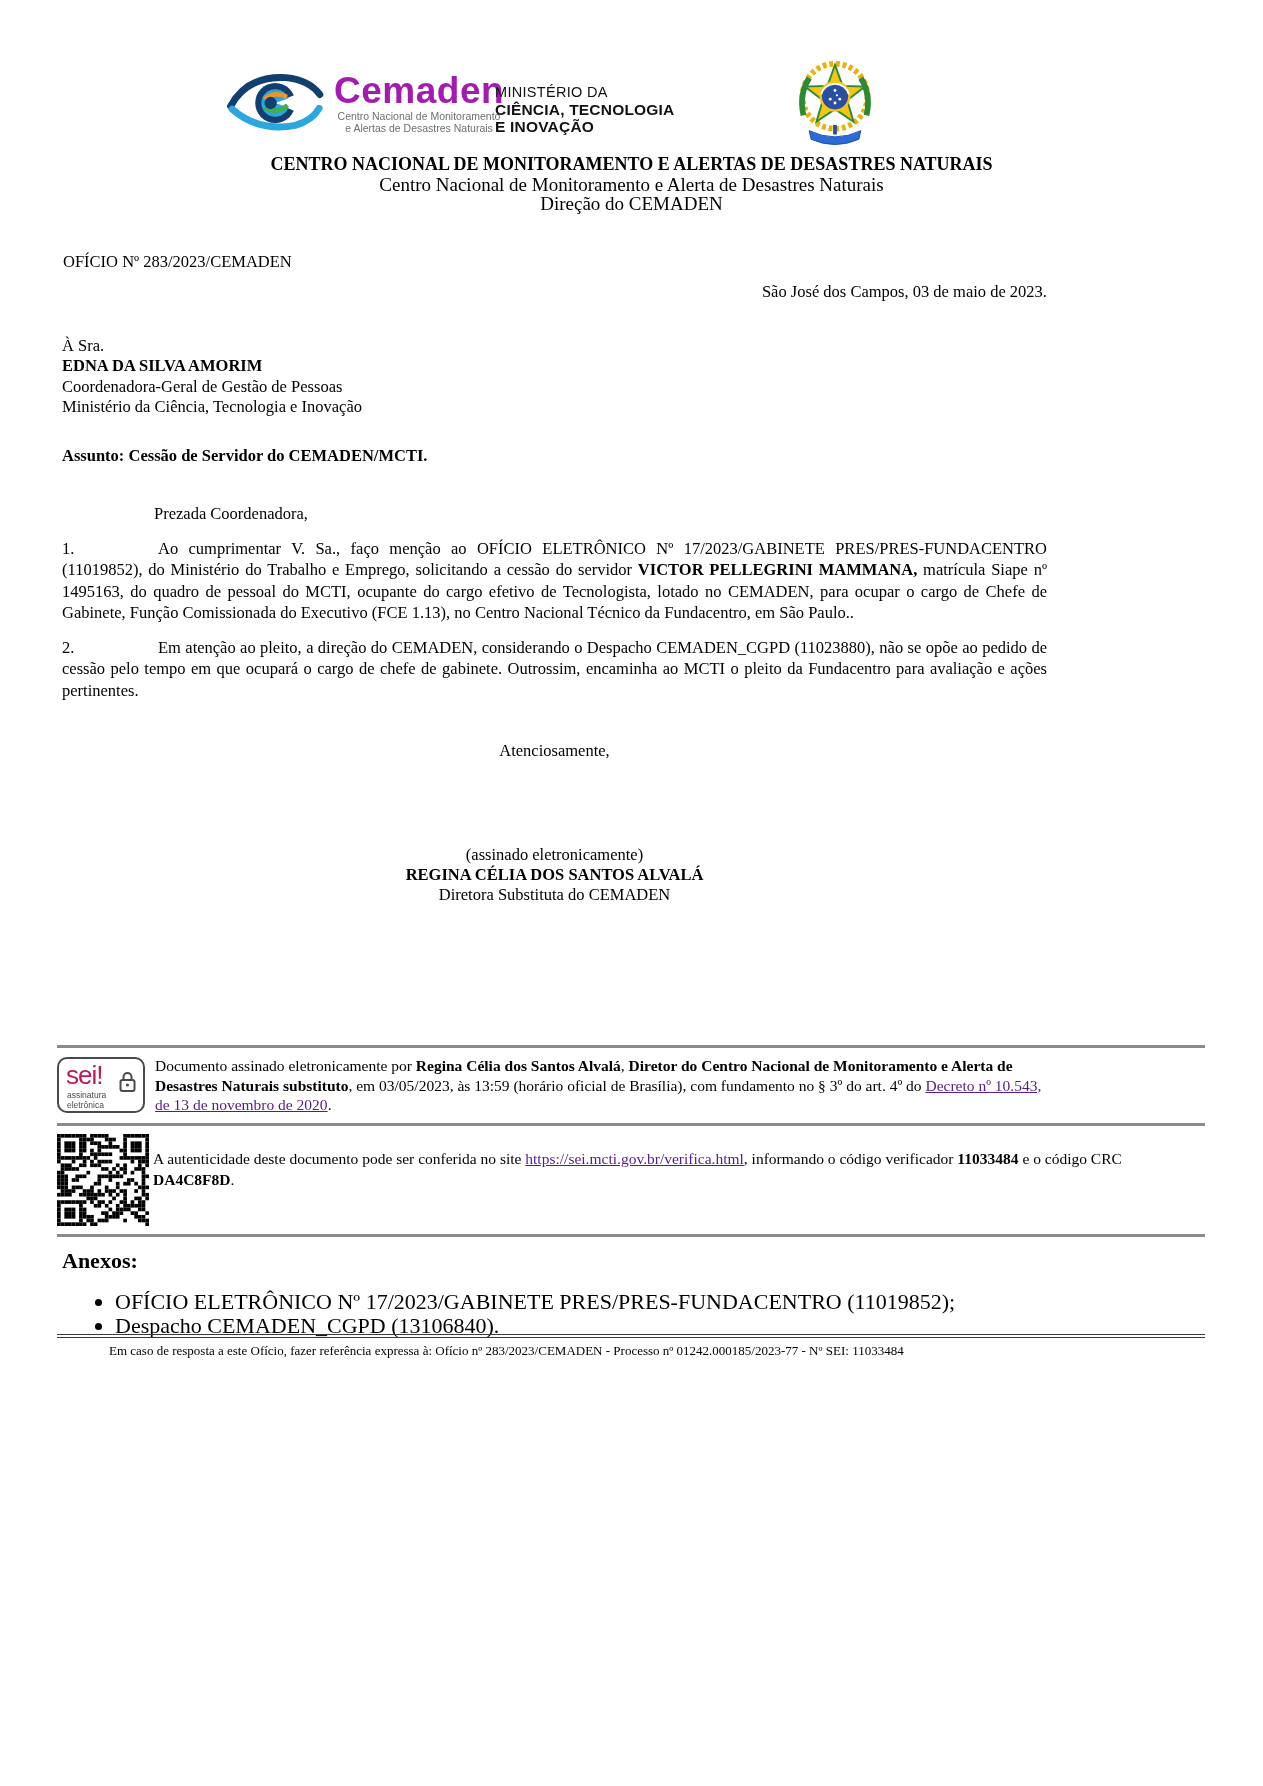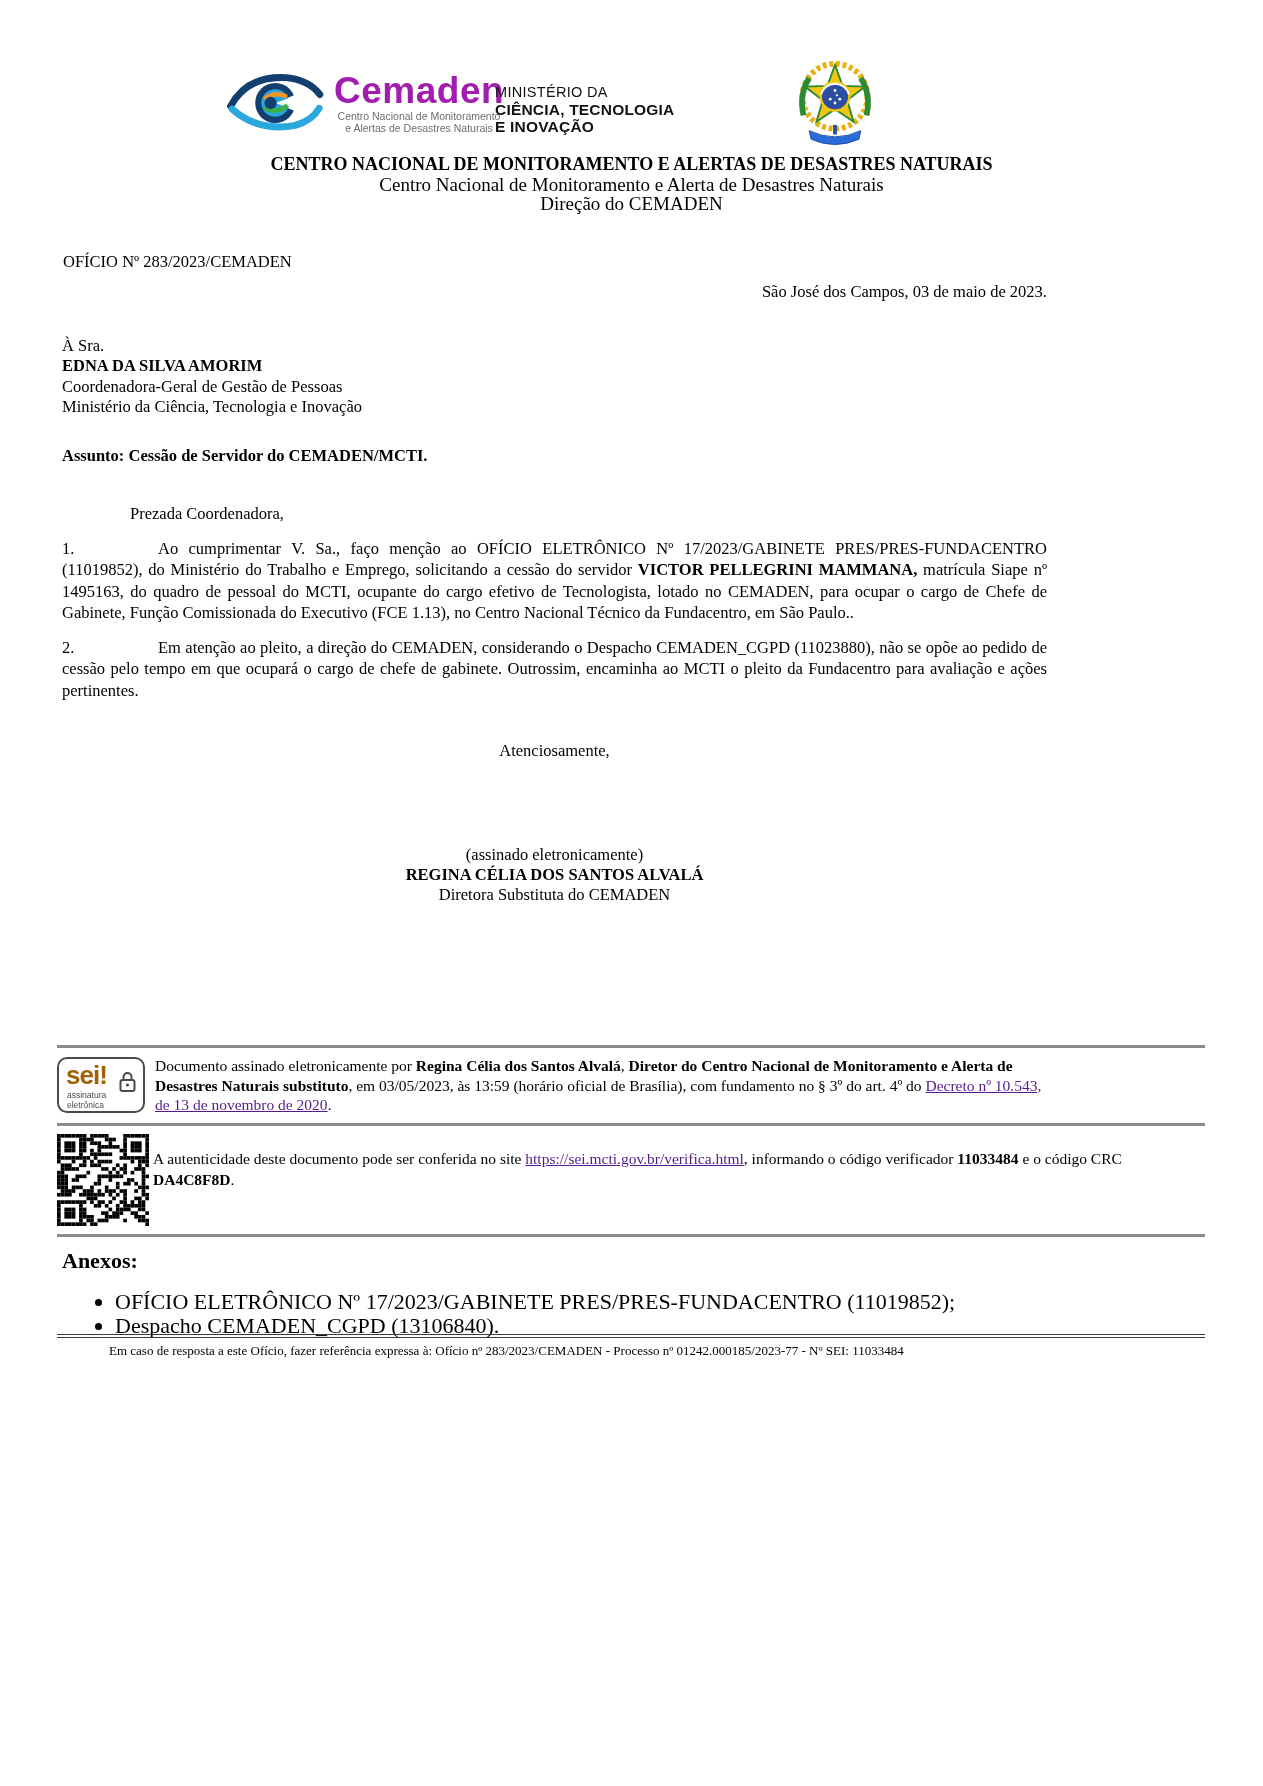--- a/index.html
+++ b/index.html
@@ -22,37 +22,37 @@
   .orgtitles{position:absolute;left:0;top:155px;width:100%;text-align:center;line-height:19.5px;}
   .orgtitle{font-size:18px;font-weight:700;}
   .orgsub,.orgdep{font-size:19px;}
 
   
   .reference{position:absolute;left:63px;top:252px;font-size:16.5px;}
   .dateline{position:absolute;left:62px;top:282px;width:985px;text-align:right;font-size:16.5px;}
   .recipient{position:absolute;left:62px;top:336px;font-size:16.5px;line-height:20.4px;}
   .subject{position:absolute;left:62px;top:446px;font-size:16.5px;font-weight:700;}
   .content{position:absolute;left:62px;top:503px;width:985px;font-size:16.5px;line-height:21.5px;}
-  .greeting{margin:0 0 0 68px;}
+  .greeting{margin:0 0 0 92px;}
   .para{margin:13px 0 0 0;text-align:justify;}
   .pnum{display:inline-block;width:96px;}
   .b{font-weight:700;}
   .lnk{color:#551a8b;text-decoration:underline;cursor:pointer;}
   .closing{position:absolute;left:62px;top:741px;width:985px;text-align:center;font-size:16.5px;}
   .signature{position:absolute;left:62px;top:845px;width:985px;text-align:center;
              font-size:16.5px;line-height:20px;}
 
   
   .seitable{position:absolute;left:57px;top:1045px;width:1148px;
             border-top:3px solid #8b8b8b;border-bottom:3px solid #8b8b8b;}
   .seirow1{display:flex;gap:10px;padding:8px 0;border-bottom:3px solid #8b8b8b;align-items:center;}
   .seilogo{flex:0 0 auto;width:88px;height:56px;border:2px solid #4a4a4a;border-radius:10px;
            position:relative;box-sizing:border-box;}
   .seibrand{position:absolute;left:7px;top:1px;font-family:"Liberation Sans",sans-serif;
-            font-weight:700;font-size:26px;color:#a16207;letter-spacing:-1px;}
+            font-weight:400;font-size:26px;color:#be185d;letter-spacing:-1px;}
   .seicap{position:absolute;left:8px;top:32px;font-family:"Liberation Sans",sans-serif;
           font-size:8.5px;color:#4a4a4a;line-height:9.5px;}
   .padlock{position:absolute;right:7px;top:12px;}
   .seitext{font-size:15.5px;line-height:19.5px;width:890px;}
   .seirow2{display:flex;gap:4px;padding:8px 0;align-items:flex-start;}
   .qrbox{flex:0 0 auto;}
   .veriftext{font-size:15.5px;line-height:21px;width:1010px;margin-top:14px;}
 
   
   .anexos{position:absolute;left:62px;top:1248px;font-size:22px;}

